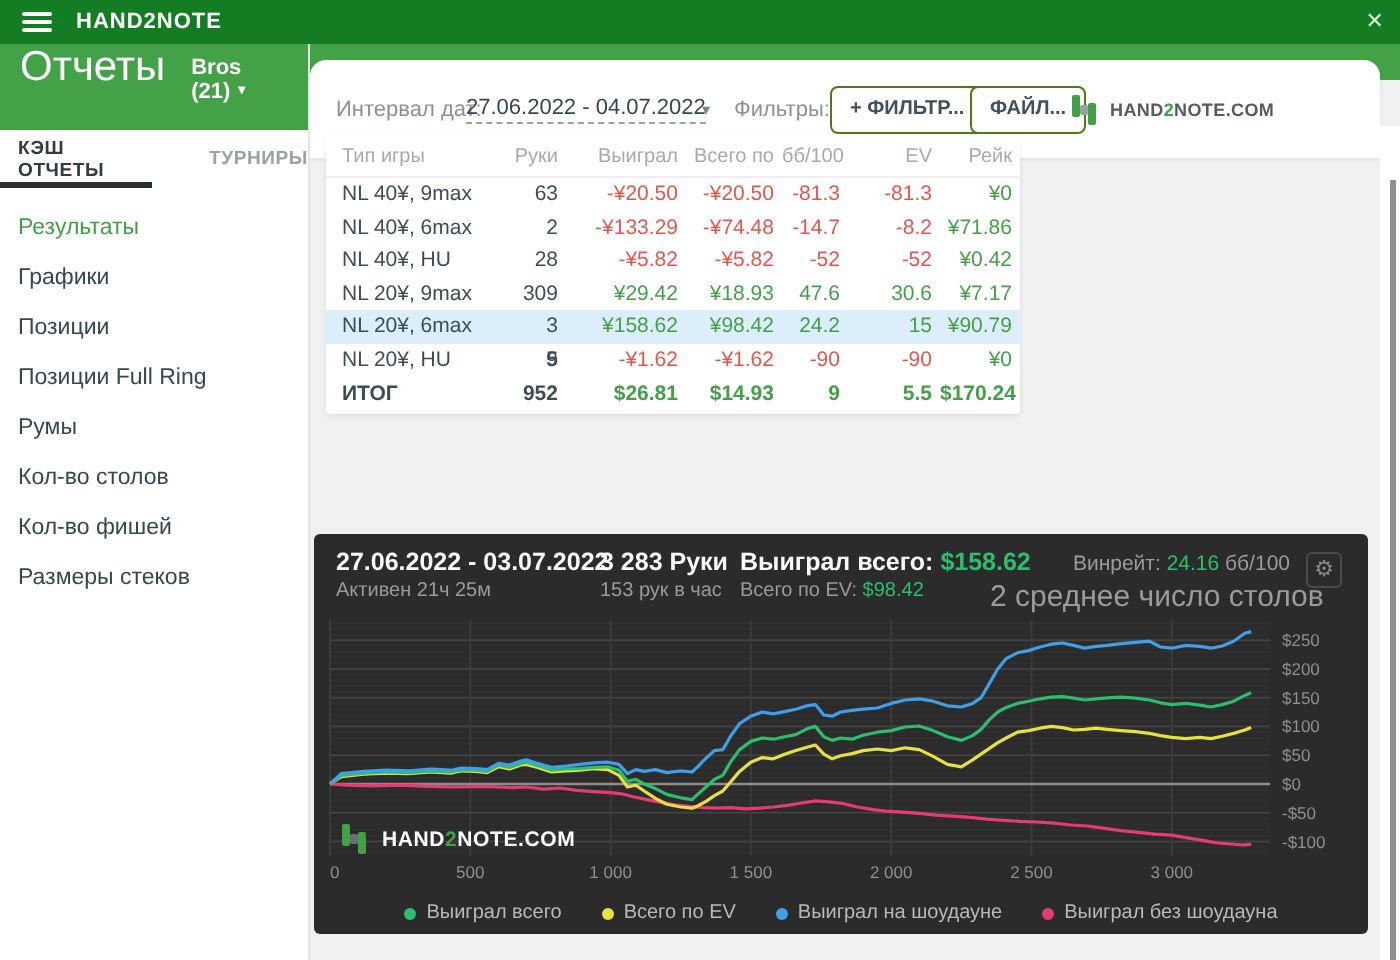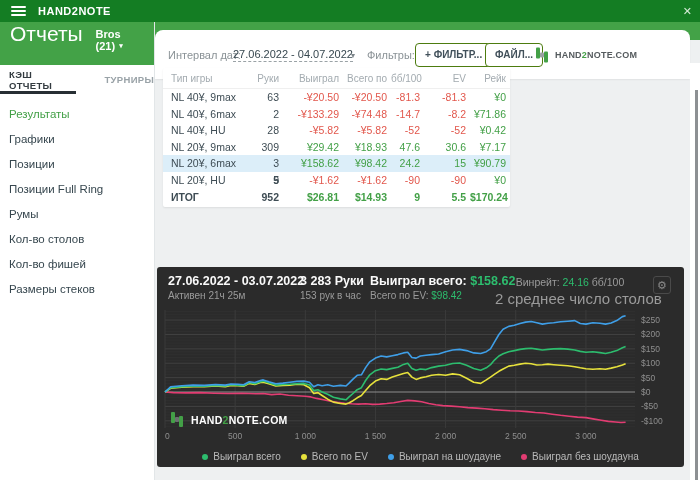--- a/index.html
+++ b/index.html
@@ -78,21 +78,21 @@
 
   
   #panel { position:absolute; left:157px; top:267px; width:527px; height:200px; background:#2b2b2b;
            border-radius:3px; z-index:5; }
   .ph { position:absolute; white-space:nowrap; }
   .ph .l1 { font-size:12.5px; font-weight:bold; color:#fafafa; }
   .ph .l2 { font-size:10px; color:#9b9b9b; margin-top:2px; }
   #ph1 { left:11px; top:7px; }
   #ph2 { left:143px; top:7px; }
   #ph3 { left:213px; top:7px; width:140px; text-align:left; }
-  #ph4 { left:338px; top:9px; width:150px; text-align:center; }
+  #ph4 { left:338px; top:9px; width:150px; text-align:right; }
   #ph4 .l1 { font-size:10.5px; font-weight:normal; color:#9b9b9b; }
   #ph4 .l2 { font-size:15px; }
   .green-val { color:#2dbd6e; }
   #gear { position:absolute; left:496px; top:9px; width:18px; height:18px; border:1px solid #4a4a4a;
           border-radius:3px; color:#8a8a8a; font-size:11px; text-align:center; line-height:16px; cursor:pointer; }
   #chart-svg { position:absolute; left:0; top:0; }
   #watermark { position:absolute; left:13px; top:145px; display:flex; align-items:center; gap:6px; }
   #watermark .h2n .m { background:#6c6f71; }
   #wm-text { font-size:10.5px; font-weight:bold; color:#fff; letter-spacing:.3px; }
   #legend { position:absolute; left:0; bottom:5px; width:100%; display:flex; justify-content:center; gap:20px; }

